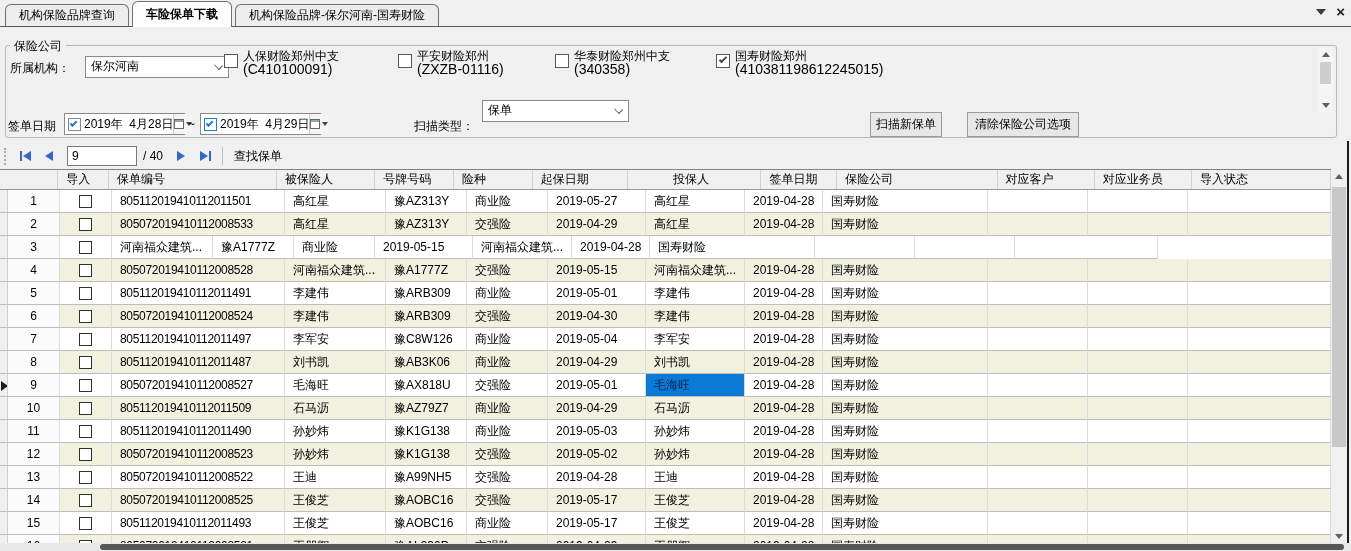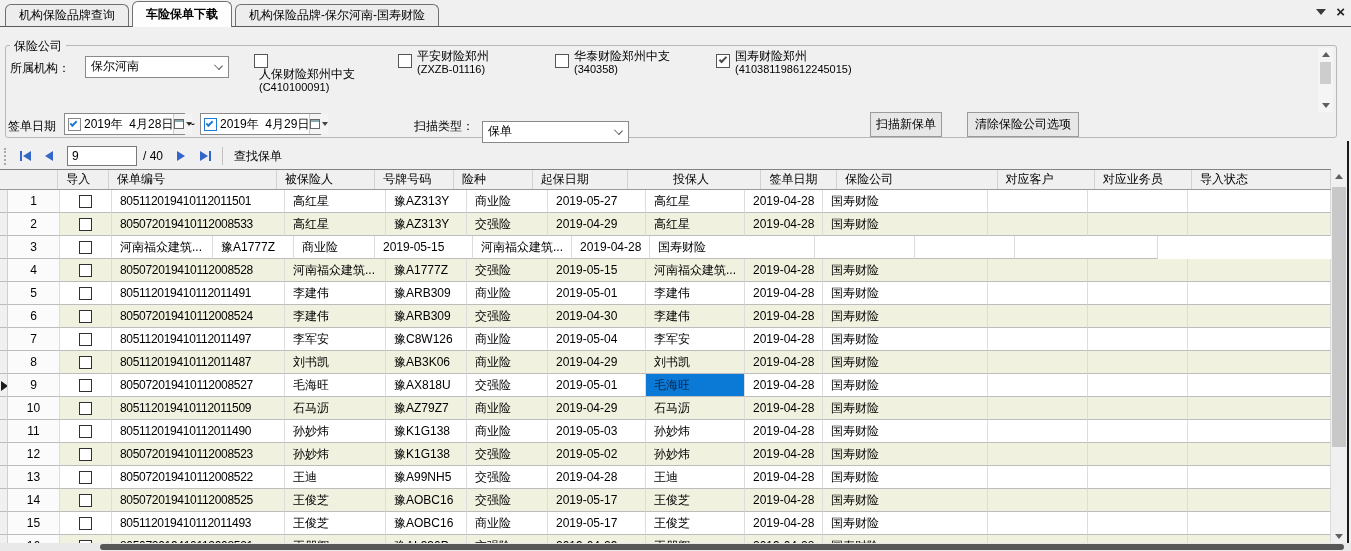--- a/index.html
+++ b/index.html
@@ -26,28 +26,28 @@
   .groupbox{ position:absolute; left:5px; top:45px; width:1332px; height:93px;
     border:1px solid #b8b8b8; border-radius:3px; }
   .groupbox-label{ position:absolute; left:10px; top:38px; background:#f0f0f0;
     padding:0 4px; z-index:2; }
   .org-label{ position:absolute; left:10px; top:60px; }
   .combo{ position:absolute; background:#fff; border:1px solid #8a8a8a;
     line-height:19px; padding-left:5px; white-space:nowrap; }
   .combo .chev{ position:absolute; right:6px; top:7px; width:7px; height:7px;
     border-right:1px solid #555; border-bottom:1px solid #555; transform:rotate(45deg) scaleY(0.8); margin-top:-2px;}
   .org-combo{ left:85px; top:56px; width:144px; height:22px; }
-  .scan-combo{ left:482px; top:121px; width:147px; height:22px; }
+  .scan-combo{ left:482px; top:100px; width:147px; height:22px; }
   .company-item{ position:absolute; top:50px; display:flex; align-items:flex-start; }
   .cb{ width:14px; height:14px; background:#fff; border:1px solid #555;
     position:relative; flex:0 0 auto; margin-top:4px; }
   .cb .tick{ position:absolute; left:2px; top:2px; width:8px; height:4px;
     border-left:2px solid #4a4a4a; border-bottom:2px solid #4a4a4a; transform:rotate(-45deg); }
   .ctext{ margin-left:5px; line-height:13px; white-space:nowrap; }
-  .ccode{ font-size:11px; }
+  .ccode{ font-size:14px; }
   .date-label{ position:absolute; left:8px; top:118px; }
   .datepicker{ position:absolute; top:113px; width:121px; height:22px; background:#fff;
     border:1px solid #8a8a8a; display:flex; align-items:center; }
   .dp1{ left:64px; } .dp2{ left:200px; }
   .dp-cb{ width:13px; height:13px; border:1px solid #888; margin:0 3px; position:relative; flex:0 0 auto;}
   .dp2 .dp-cb{ border-color:#1f7ad4; }
   .dp-cb .tick{ position:absolute; left:1px; top:2px; width:7px; height:4px;
     border-left:2px solid #1f7ad4; border-bottom:2px solid #1f7ad4; transform:rotate(-45deg); }
   .dp-text{ white-space:pre; flex:1; }
   .dp-btn{ width:24px; height:20px; border-left:1px solid #c9c9c9; display:flex;
@@ -142,21 +142,21 @@
   <div class="groupbox"></div>
   <div class="groupbox-label">保险公司</div>
 
   <span class="org-label">所属机构：</span>
   <div class="combo org-combo">
     <span>保尔河南</span>
     <span class="chev"></span>
   </div>
 
   <div id="company-list">
-      <div class="company-item" style="left: 254px; flex-direction: column;">
+      <div class="company-item" style="left: 224px;">
         <div class="cb"></div>
         <div class="ctext">
           <div>人保财险郑州中支</div>
           <div class="ccode">(C410100091)</div>
         </div>
       </div>
       <div class="company-item" style="left: 398px;">
         <div class="cb"></div>
         <div class="ctext">
           <div>平安财险郑州</div>

